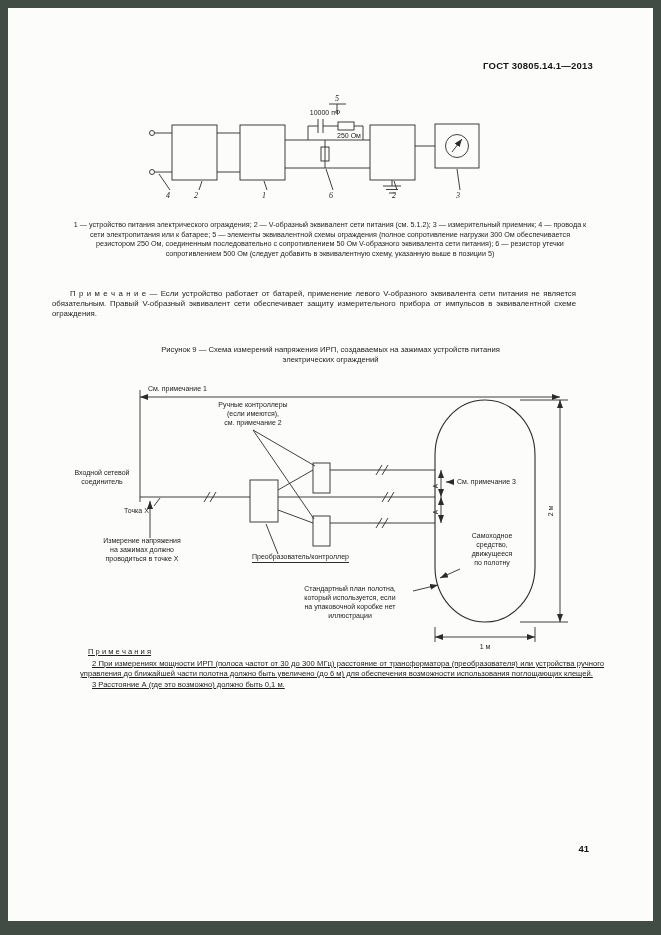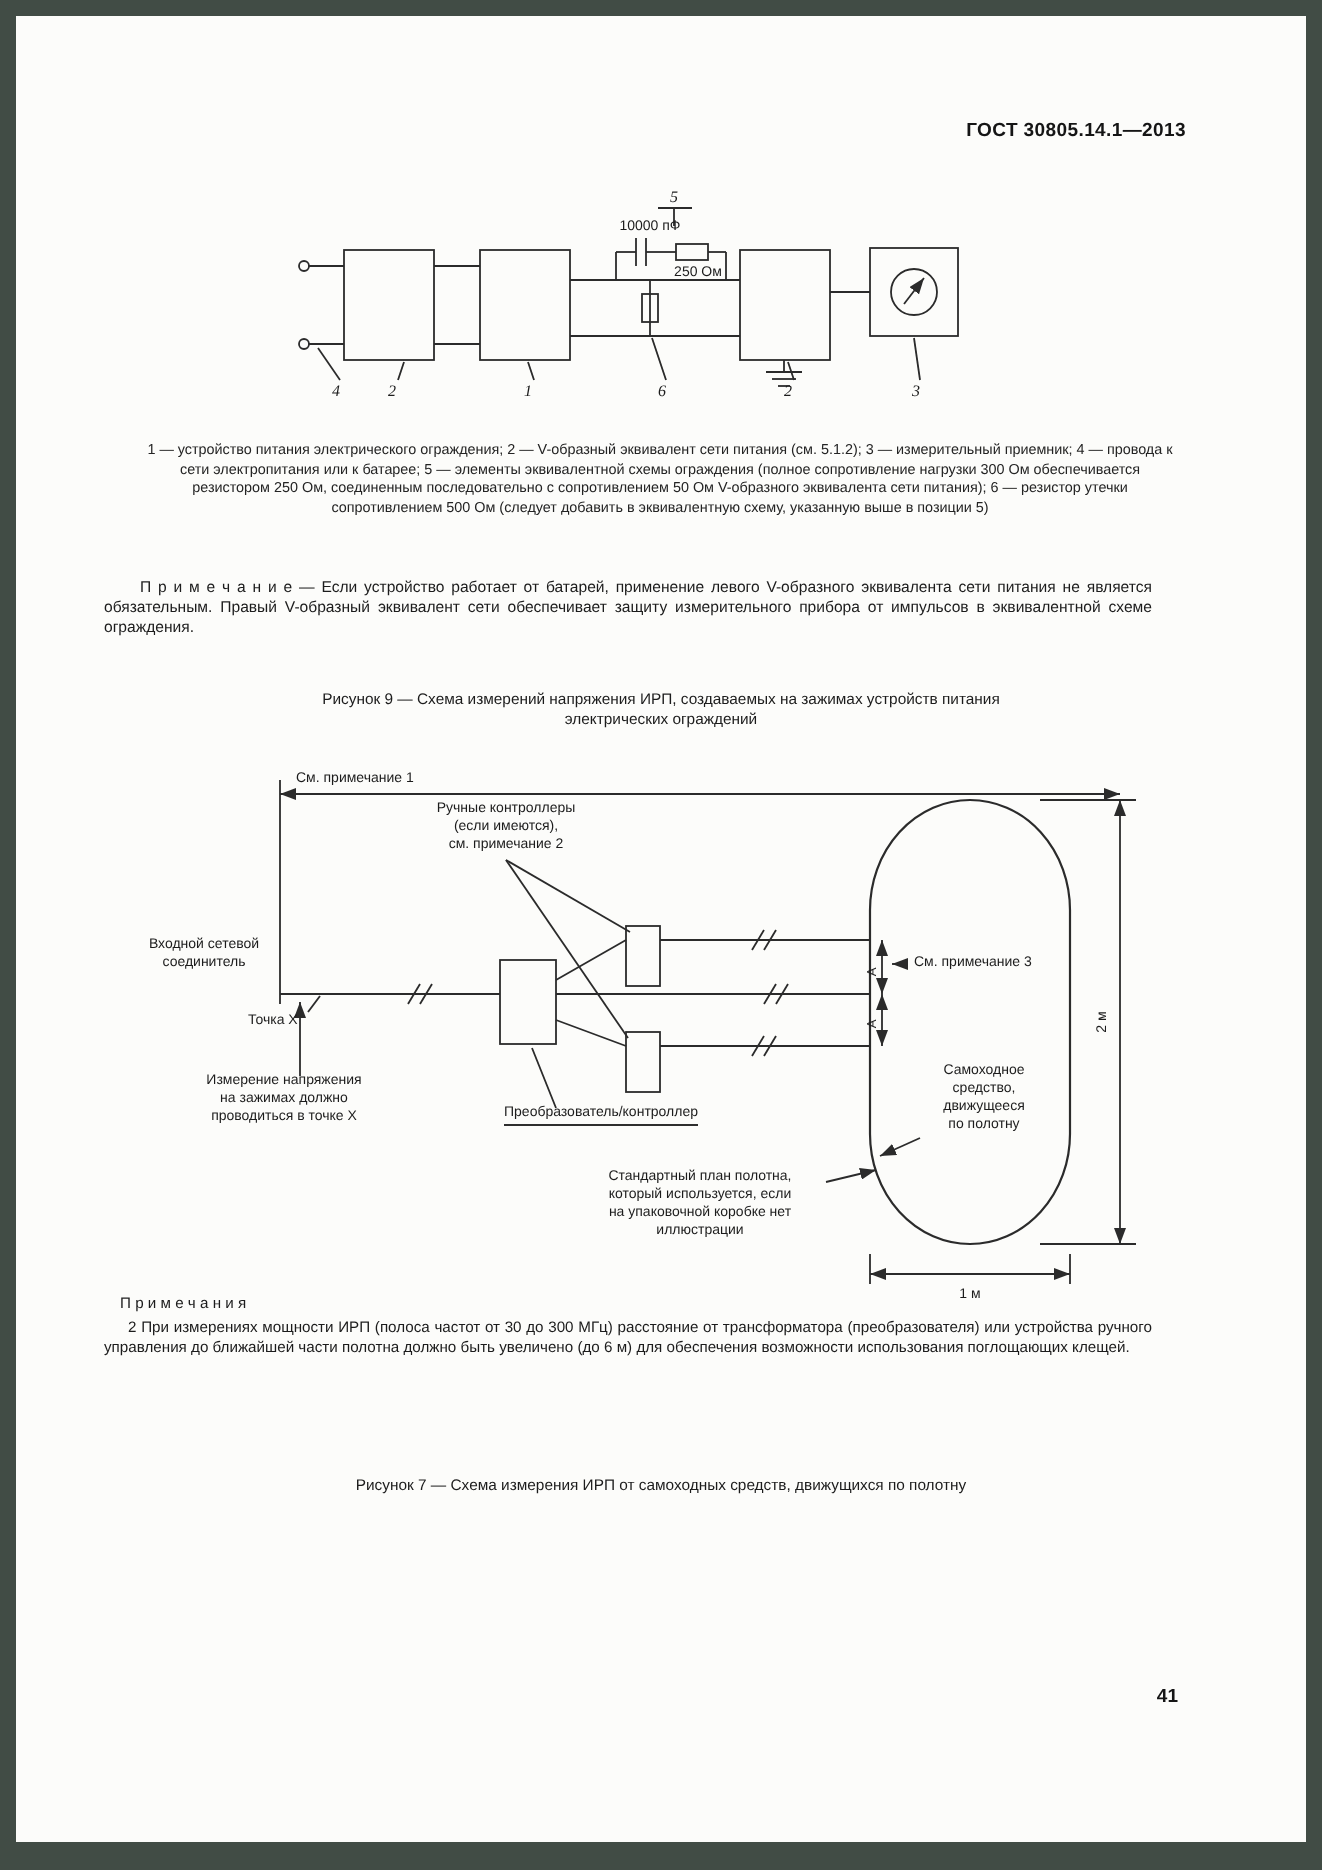--- a/index.html
+++ b/index.html
@@ -39,22 +39,22 @@
   }
   .lb-hand   { left:190px; top:22px;  width:110px; }
   .lb-input  { left:46px;  top:90px;  width:96px; }
   .lb-pointx { left:116px; top:128px; width:52px; text-align:left; }
   .lb-meas   { left:74px;  top:158px; width:120px; }
   .lb-conv   { left:244px; top:174px; white-space:nowrap; border-bottom:1px solid #2e2e2e; padding-bottom:1px; }
   .lb-note3  { left:449px; top:99px;  white-space:nowrap; text-align:left; }
   .lb-veh    { left:444px; top:153px; width:80px; }
   .lb-track  { left:268px; top:206px; width:148px; }
   .notes {
-    position:absolute; top:639px; left:44px; width:524px;
-    font-size:7.6px; line-height:9.9px;
+    position:absolute; top:639px; left:72px; width:524px;
+    font-size:7.6px; line-height:9.9px;text-decoration:underline;
   }
   .notes .ntitle { margin:0 0 2px 8px; }
   .notes p { margin:0 0 1px 0; text-indent:12px; text-align:justify; }
   .pagenum {
     position:absolute; top:835px; right:64px;
     font-weight:bold; font-size:9.5px; color:#151515;
   }
   .fnum { font-family:"Liberation Serif", serif; font-style:italic; }
 </style>
 </head>
@@ -207,19 +207,19 @@
 по полотну</div>
     <div class="lb lb-track">Стандартный план полотна,
 который используется, если
 на упаковочной коробке нет
 иллюстрации</div>
   </div>
 
   <div class="notes">
     <div class="ntitle">П р и м е ч а н и я</div>
     <p>2 При измерениях мощности ИРП (полоса частот от 30 до 300 МГц) расстояние от трансформатора (преобразователя) или устройства ручного управления до ближайшей части полотна должно быть увеличено (до 6 м) для обеспечения возможности использования поглощающих клещей.</p>
+    <p>3 Расстояние А (где это возможно) должно быть 0,1 м.</p>
   </div>
 
-  <div class="caption cap7">Рисунок 7 — Схема измерения ИРП от самоходных средств, движущихся по полотну</div>
 
   <div class="pagenum">41</div>
 
 </div>
 
 </body></html>

